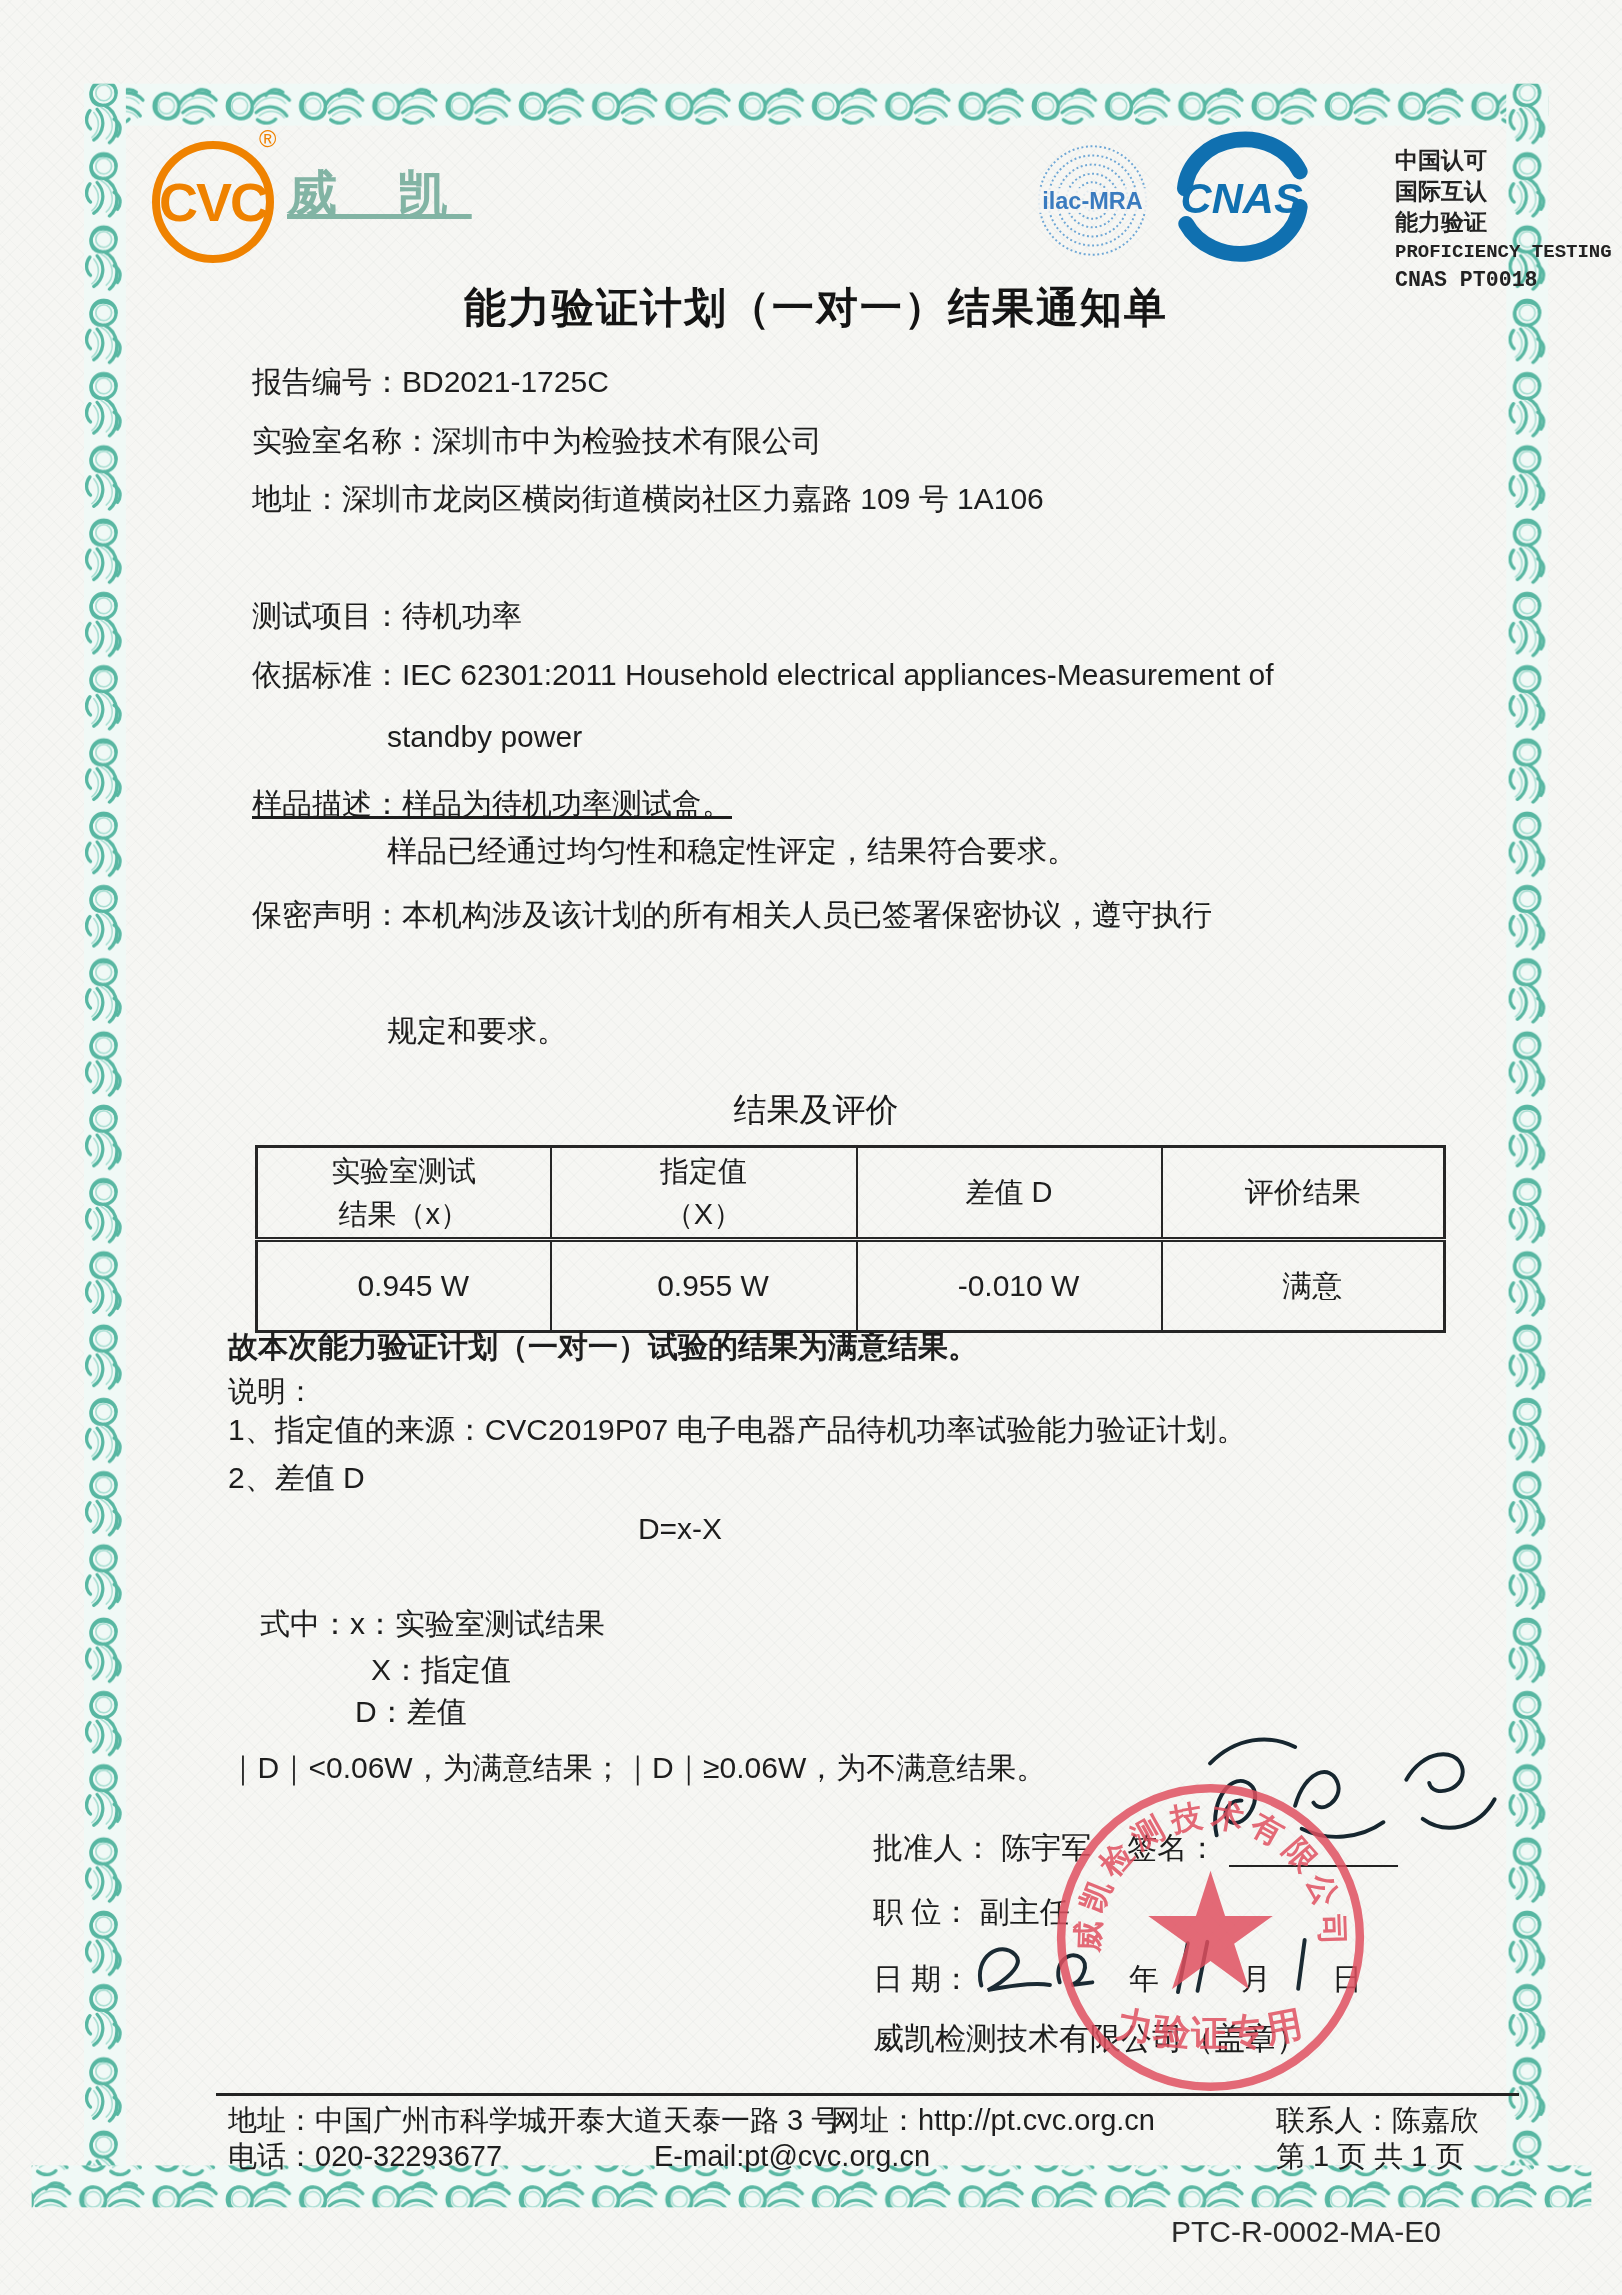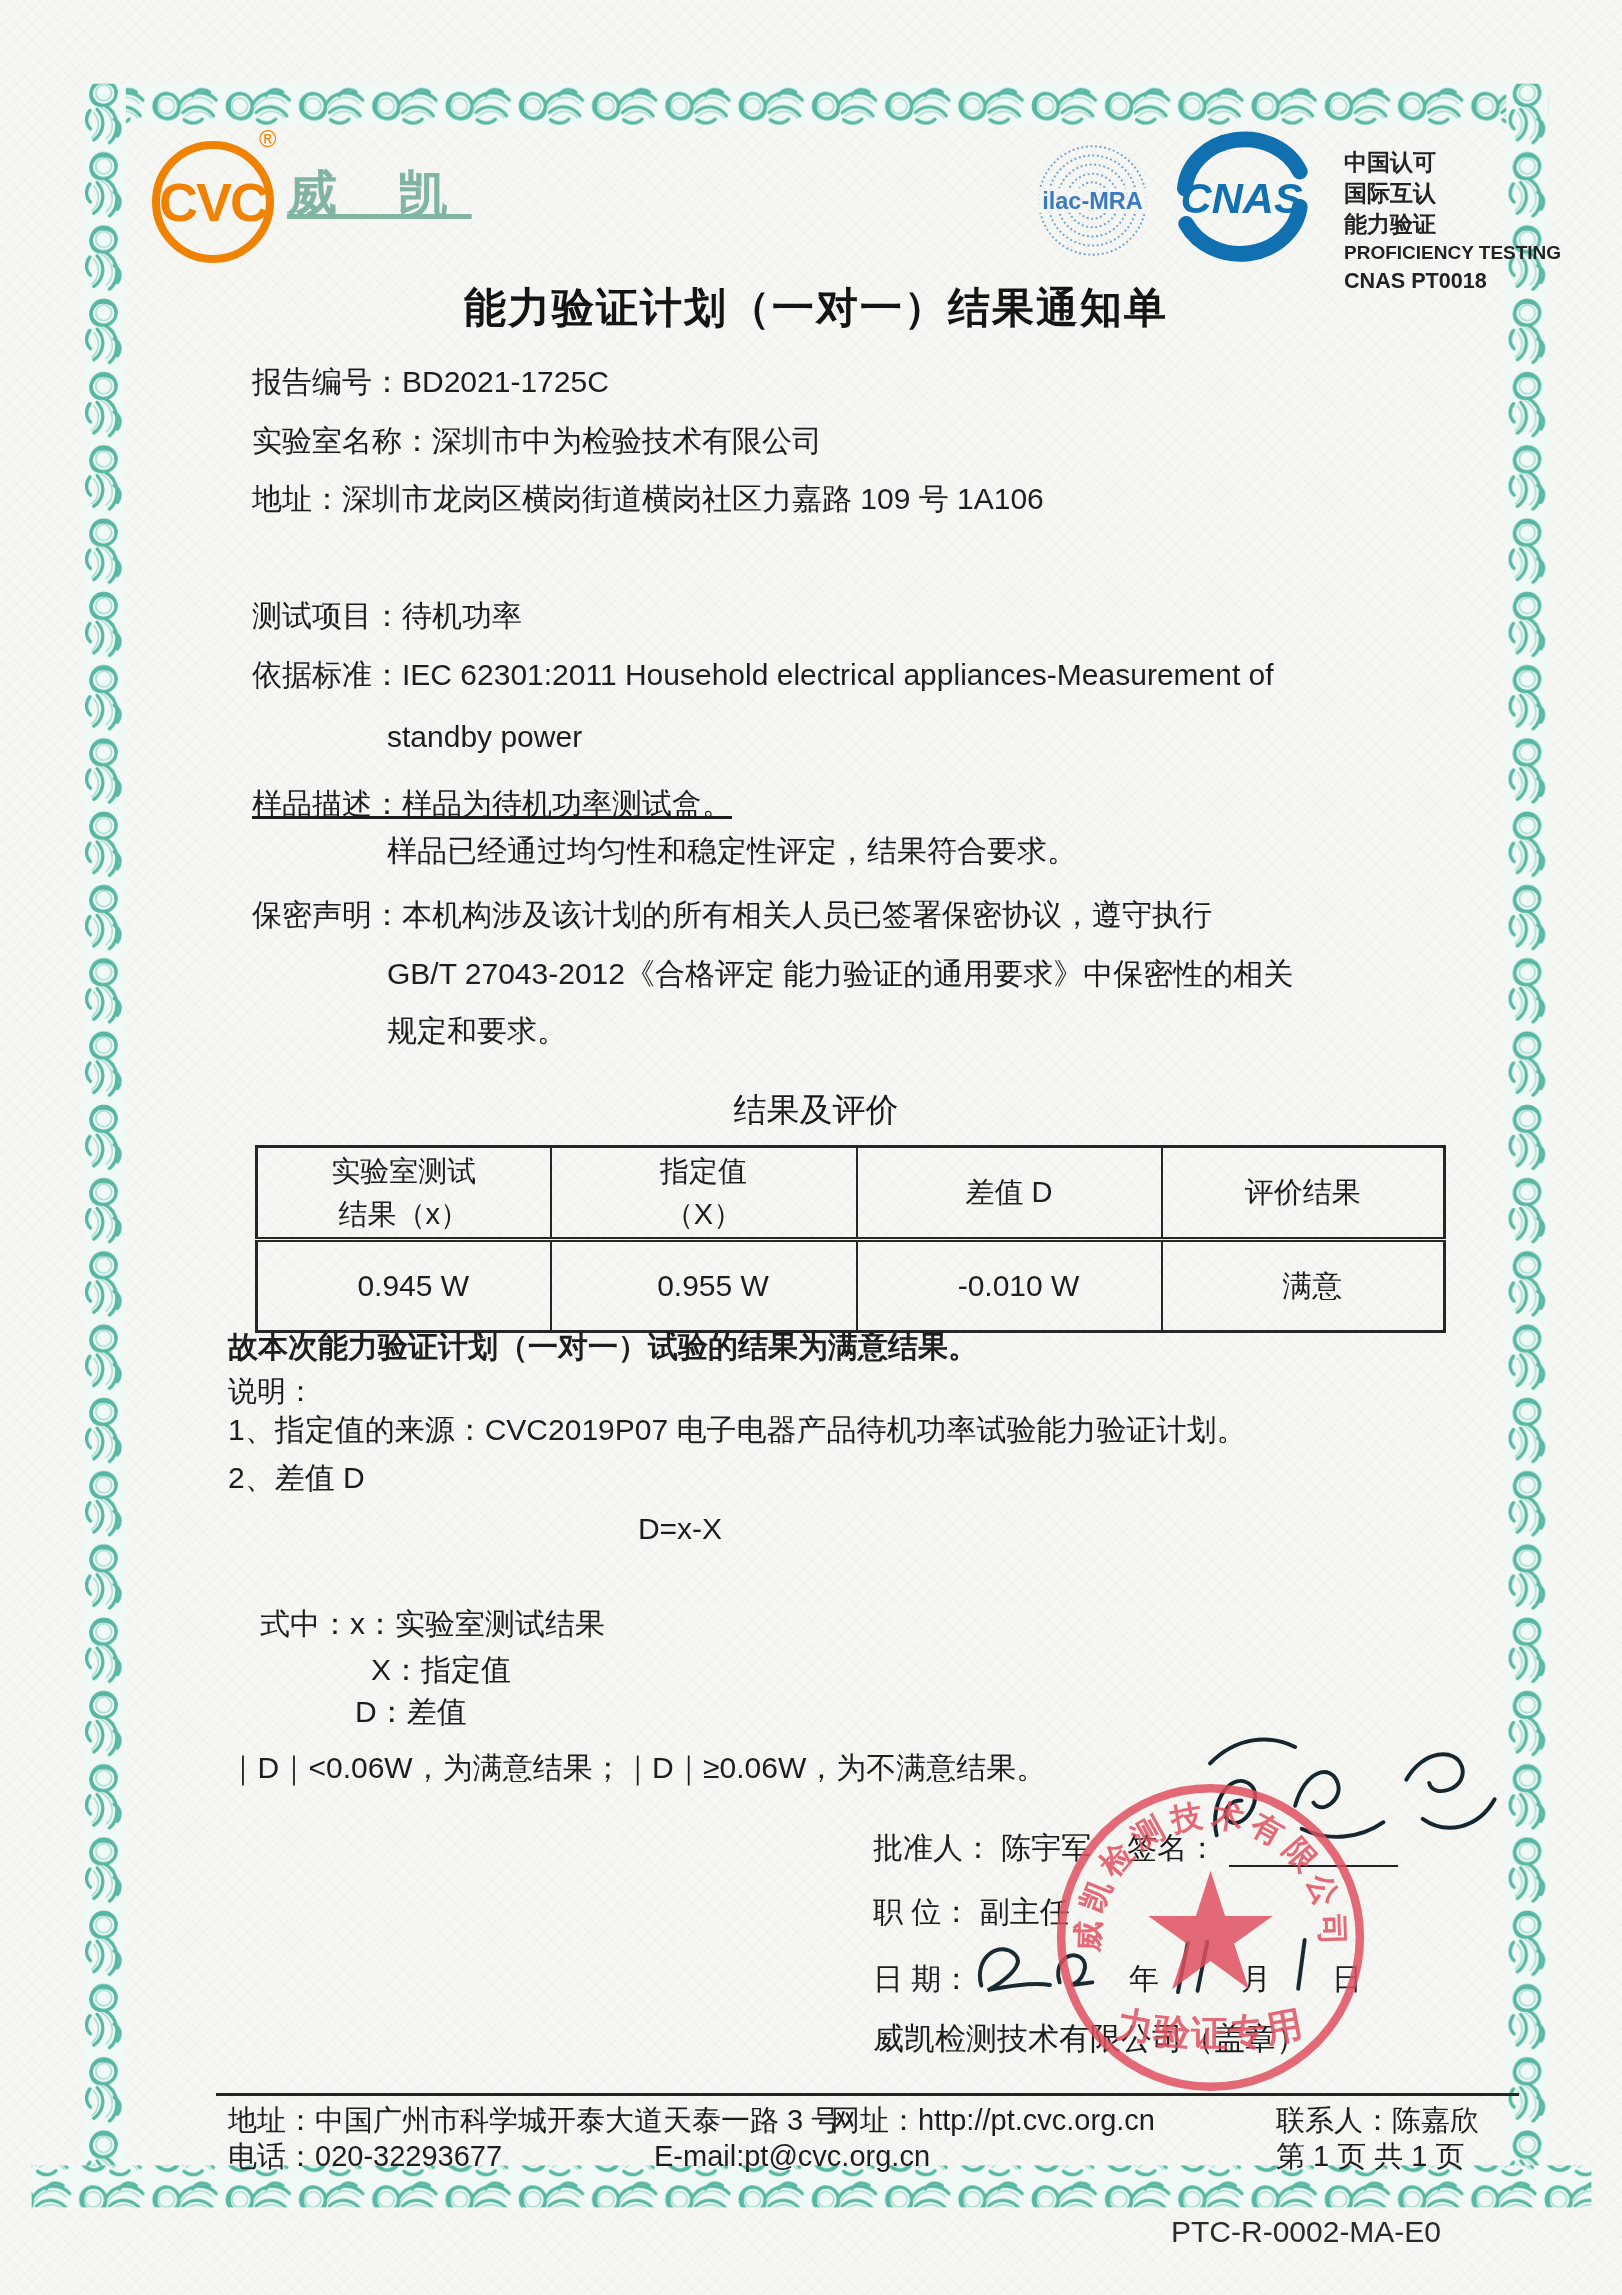--- a/index.html
+++ b/index.html
@@ -11,21 +11,21 @@
       #f6f6f3;}
   .t{position:absolute;white-space:nowrap;color:#1d1d1d;font-size:30px;line-height:1.15;}
   .bold{font-weight:700;}
   svg{position:absolute;overflow:visible;}
   
   .cvc-ring{position:absolute;left:152px;top:141px;width:122px;height:122px;border:8.5px solid #ef8200;
     border-radius:50%;display:flex;align-items:center;justify-content:center;box-sizing:border-box;}
   .cvc-ring span{font-size:54px;font-weight:700;color:#ef8200;letter-spacing:-2px;}
   .cvc-reg{position:absolute;left:259px;top:126px;font-size:23.6px;color:#ef8200;}
   .cvc-cn{position:absolute;left:287px;top:161px;font-size:50px;font-weight:700;color:#82b4a4;letter-spacing:23.6px;text-decoration:underline;}
-  .accred{position:absolute;left:1344px;top:147px;color:#222;}
+  .accred{position:absolute;left:1395px;top:147px;color:#222;font-family:Liberation Mono, monospace;}
   .accred div{font-size:23px;font-weight:700;line-height:1.35;}
   .accred div:nth-child(4){font-size:19px;letter-spacing:0;}
   .accred div:nth-child(5){font-size:21.6px;}
   
   .title{position:absolute;left:124px;top:280px;width:1384px;text-align:center;
     font-size:42px;font-weight:700;letter-spacing:2px;color:#141414;}
   .heading{position:absolute;left:124px;top:1088px;width:1384px;text-align:center;font-size:33px;color:#1a1a1a;}
   
   .res-table{position:absolute;left:255px;top:1145px;width:1188px;border-collapse:collapse;
     table-layout:fixed;border:3.3px solid #262626;}
@@ -122,21 +122,20 @@
     <span>依据标准：</span><span>IEC 62301:2011 Household electrical appliances-Measurement of</span>
   </div>
   <div class="t" style="left:387px;top:720px;">standby power</div>
   <div class="t" style="left:252px;top:787px;text-decoration:underline;">
     <span>样品描述：</span><span>样品为待机功率测试盒。</span>
   </div>
   <div class="t" style="left:387px;top:834px;">样品已经通过均匀性和稳定性评定，结果符合要求。</div>
   <div class="t" style="left:252px;top:898px;">
     <span>保密声明：</span><span>本机构涉及该计划的所有相关人员已签署保密协议，遵守执行</span>
   </div>
-  <div class="t" style="left:387px;top:957px;">GB/T 27043-2012《合格评定 能力验证的通用要求》中保密性的相关</div>
   <div class="t" style="left:387px;top:1014px;">规定和要求。</div>
 
   <div class="heading">结果及评价</div>
 
   <table class="res-table">
     <colgroup>
         <col style="width:294px">
         <col style="width:306px">
         <col style="width:305px">
         <col style="width:283px">

